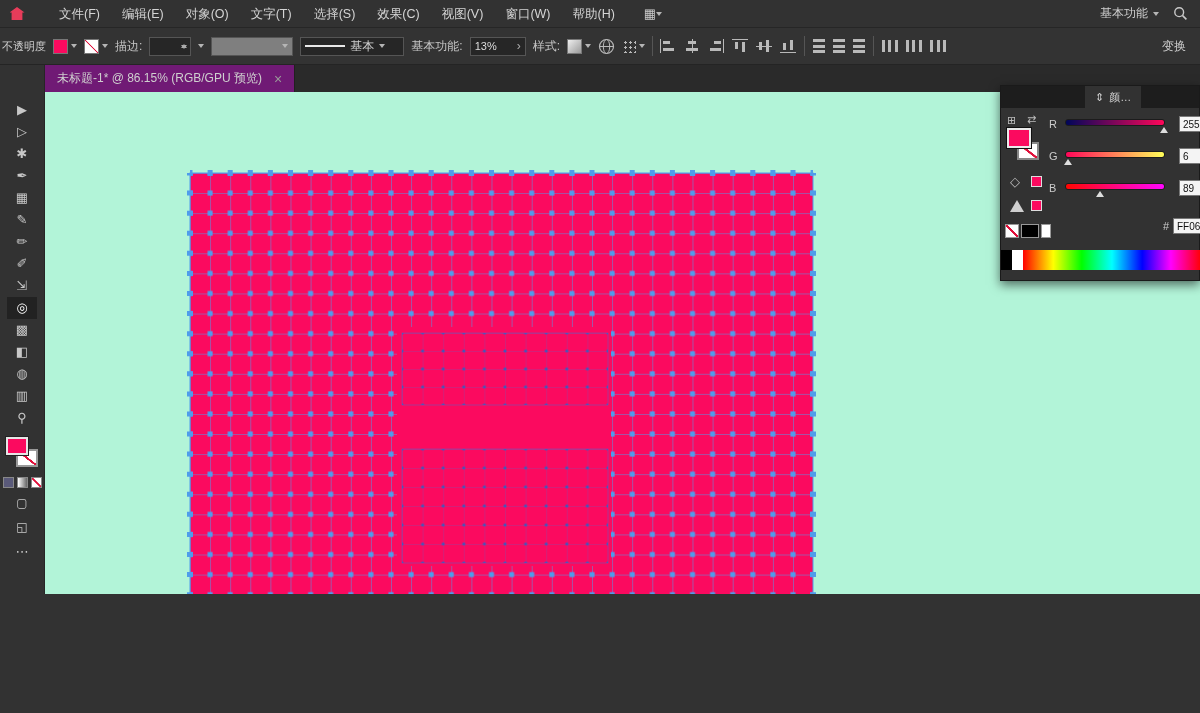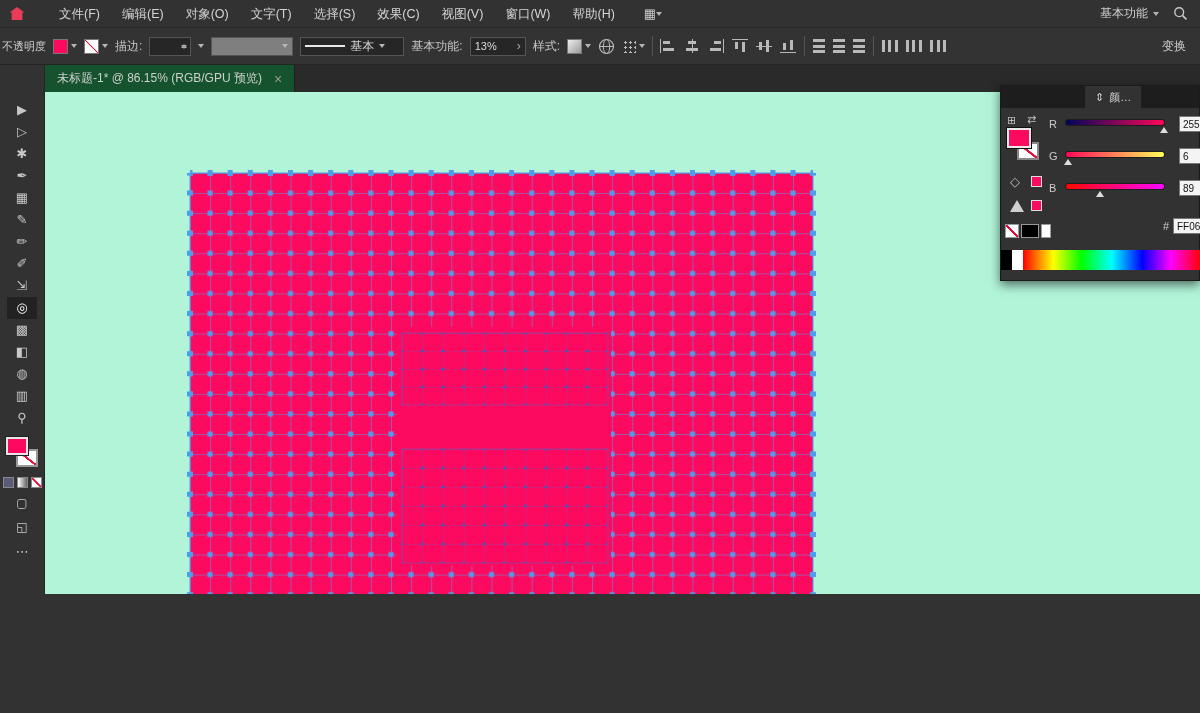--- a/index.html
+++ b/index.html
@@ -68,21 +68,21 @@
   .al-bottom::after  { bottom:2px; right:3px; width:3px; height:10px; }
   .dist-v { width:12px; background:repeating-linear-gradient(to bottom,#b9b9b9 0 3px,transparent 3px 5.5px); }
   .dist-v::before,.dist-v::after { display:none; }
   .dist-h { height:12px; background:repeating-linear-gradient(to right,#b9b9b9 0 3px,transparent 3px 6.5px); }
   .dist-h::before,.dist-h::after { display:none; }
   .spacer { flex:1; }
   .transform-label { color:#cfcfcf; font-size:12px; padding-right:14px; }
 
   
   .tab-bar { position:absolute; left:45px; top:65px; width:1155px; height:27px; background:#2a2a2a; display:flex; }
-  .doc-tab { background:#14532d; height:27px; display:flex; align-items:center; padding:0 12px; gap:12px;
+  .doc-tab { background:#701a75; height:27px; display:flex; align-items:center; padding:0 12px; gap:12px;
     border-right:1px solid #202020; }
   .doc-title { color:#cfcfcf; font-size:12px; white-space:nowrap; }
   .tab-close { color:#9a9a9a; font-size:14px; cursor:default; }
 
   
   .toolbar { position:absolute; left:0; top:65px; width:45px; height:648px; background:#323232;
     border-right:1px solid #262626; padding-top:34px; display:flex; flex-direction:column; align-items:center; }
   .tool { width:30px; height:22px; color:#c8c8c8; font-size:13px; text-align:center; line-height:22px; cursor:default; }
   .tool.active { background:#222; color:#fff; }
   .tb-foot { margin-top:8px; display:flex; flex-direction:column; align-items:center; }

